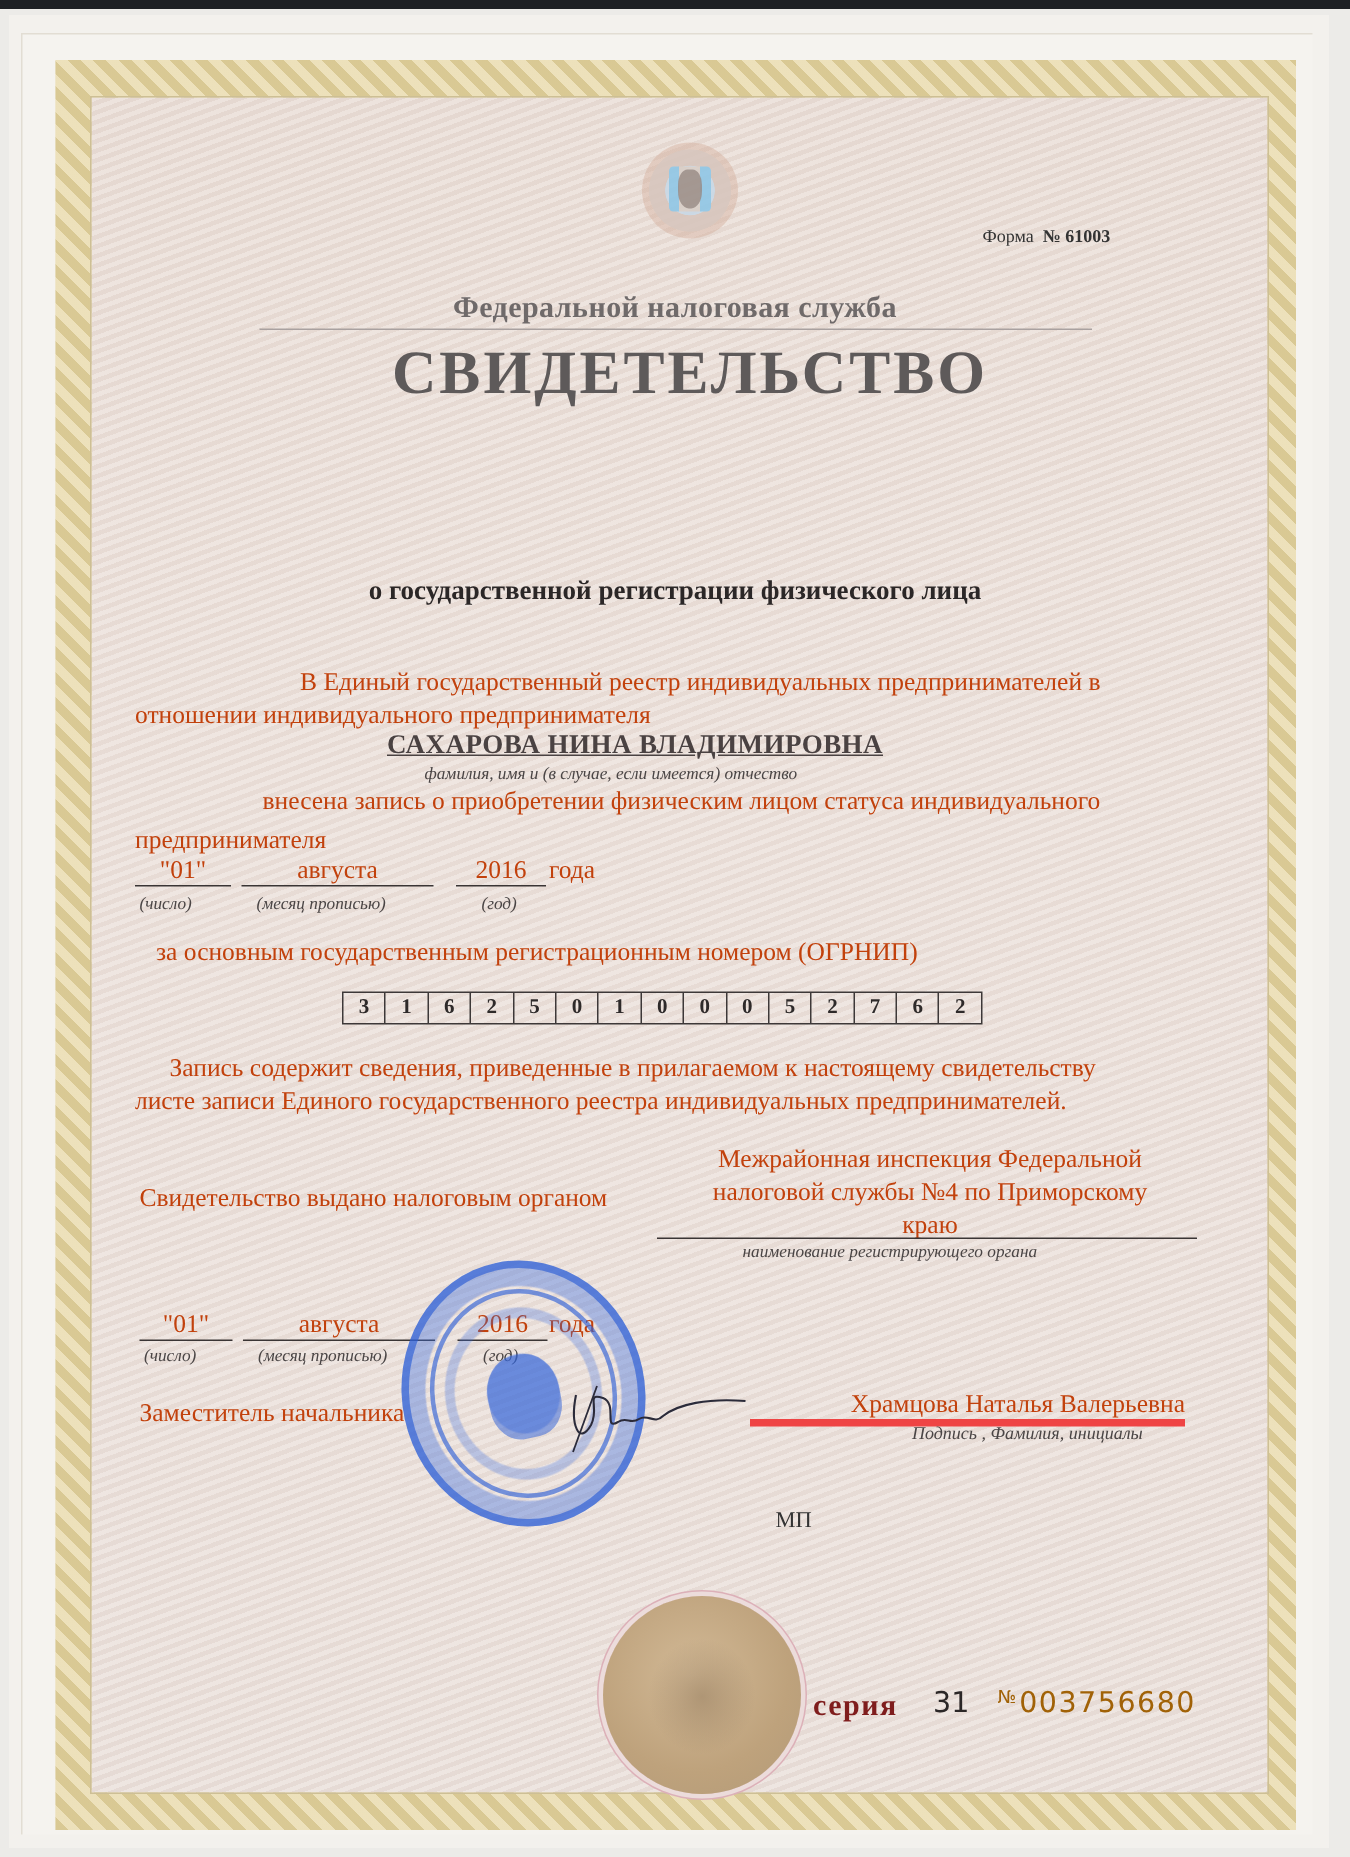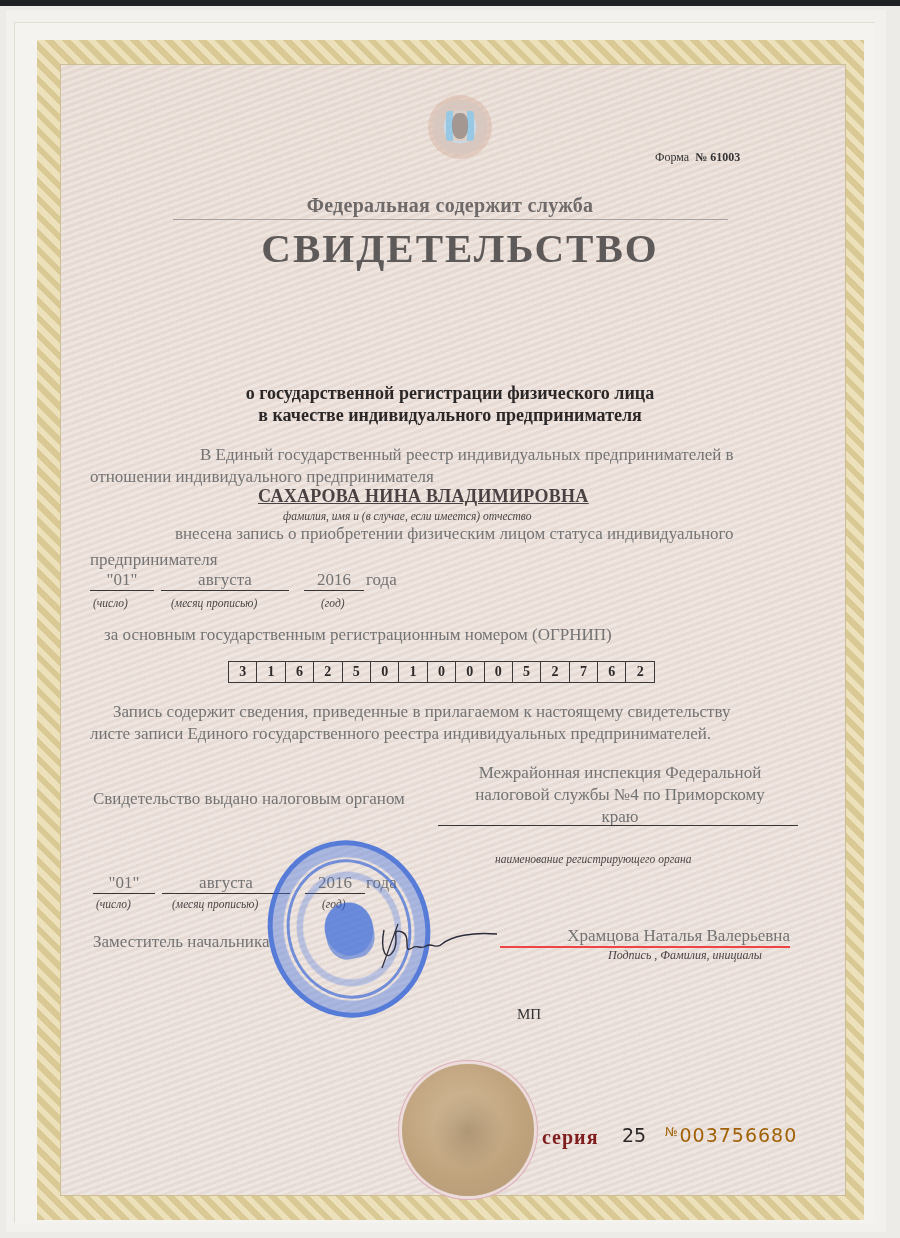--- a/index.html
+++ b/index.html
@@ -20,21 +20,21 @@
   .emblem-top{left:428px;top:95px;width:64px;height:64px;border-radius:50%;
     background:radial-gradient(circle,#c9d8e6 0 36%,#d7c6bd 37% 60%,rgba(210,170,150,0.45) 61% 100%);opacity:.9;}
   .emblem-top .flag{position:absolute;left:18px;top:16px;width:28px;height:30px;background:linear-gradient(90deg,#8fc7e6 0 25%,#d8cfc8 25% 75%,#8fc7e6 75%);border-radius:3px;}
   .emblem-top .eagle{position:absolute;left:24px;top:18px;width:16px;height:26px;border-radius:40% 40% 45% 45%;background:#8f7f7a;opacity:.8;}
   .forma{left:655px;top:150px;font-size:12px;color:#333;}
   .forma b{font-weight:bold;}
   .fns{left:200px;top:194px;width:500px;text-align:center;font-size:20px;font-weight:bold;color:#6f6a6a;letter-spacing:.3px;}
   .fns-line{left:173px;top:219px;width:555px;height:1px;background:#a9a1a0;}
   .title{left:180px;top:224px;width:560px;text-align:center;font-size:41px;font-weight:bold;color:#5e5a5a;letter-spacing:2px;}
   .subtitle{left:120px;top:382px;width:660px;text-align:center;font-size:18px;font-weight:bold;line-height:22px;color:#2b2727;}
-  .t17{font-size:17px;color:#737373;}
+  .t17{font-size:17px;color:#c2410c;}
   .it{font-style:italic;font-size:11.5px;color:#4a4545;}
   .uline{border-bottom:1px solid #3a3535;}
   .name{left:258px;top:486px;font-size:18px;font-weight:bold;color:#4a4242;text-decoration:underline;letter-spacing:.3px;}
   .ogrnip{left:228px;top:661px;display:flex;border:1px solid #3d3838;}
   .ogrnip .cell{width:27.4px;height:20px;border-right:1px solid #3d3838;text-align:center;font-size:14px;font-weight:bold;line-height:20px;color:#2e2a2a;}
   .ogrnip .cell:last-child{border-right:none;}
   .stamp{left:268px;top:840px;width:162px;height:178px;border-radius:50%;
     border:5px solid rgba(45,95,215,0.85);box-sizing:border-box;
     background:radial-gradient(ellipse at center, rgba(60,110,225,0.55) 0 22%, rgba(255,255,255,0) 23% 42%, rgba(60,110,225,0.35) 43% 48%, rgba(255,255,255,0) 49% 60%, rgba(60,110,225,0.45) 61% 100%);
     transform:rotate(-12deg);opacity:.85;}
@@ -63,27 +63,26 @@
 <div class="abs emblem-top">
   <div class="flag"></div>
   <div class="eagle"></div>
 </div>
 
 <div class="abs forma">
   <span>Форма</span>&nbsp;
   <b>№ 61003</b>
 </div>
 
-<div class="abs fns">Федеральная содержит служба</div>
+<div class="abs fns">Федеральной налоговая служба</div>
 <div class="abs fns-line"></div>
 <div class="abs title">СВИДЕТЕЛЬСТВО</div>
 
 <div class="abs subtitle">
   <div>о государственной регистрации физического лица</div>
-  <div>в качестве индивидуального предпринимателя</div>
 </div>
 
 <div class="abs t17" style="left:200px;top:445px;">В Единый государственный реестр индивидуальных предпринимателей в</div>
 <div class="abs t17" style="left:90px;top:467px;">отношении индивидуального предпринимателя</div>
 
 <div class="abs name">САХАРОВА НИНА ВЛАДИМИРОВНА</div>
 <div class="abs it" style="left:283px;top:510px;">фамилия, имя и (в случае, если имеется) отчество</div>
 
 <div class="abs t17" style="left:175px;top:524px;">внесена запись о приобретении физическим лицом статуса индивидуального</div>
 <div class="abs t17" style="left:90px;top:550px;">предпринимателя</div>
@@ -119,47 +118,47 @@
 <div class="abs t17" style="left:113px;top:702px;">Запись содержит сведения, приведенные в прилагаемом к настоящему свидетельству</div>
 <div class="abs t17" style="left:90px;top:724px;">листе записи Единого государственного реестра индивидуальных предпринимателей.</div>
 
 <div class="abs t17" style="left:93px;top:789px;">Свидетельство выдано налоговым органом</div>
 <div class="abs t17" style="left:440px;top:762px;width:360px;text-align:center;line-height:22px;">
   <div>Межрайонная инспекция Федеральной</div>
   <div>налоговой службы №4 по Приморскому</div>
   <div>краю</div>
 </div>
 <div class="abs" style="left:438px;top:825px;width:360px;height:1px;background:#3a3535;"></div>
-<div class="abs it" style="left:495px;top:853px;text-align:right;">наименование регистрирующего органа</div>
+<div class="abs it" style="left:495px;top:829px;text-align:right;">наименование регистрирующего органа</div>
 
 <div class="abs t17 uline" style="left:93px;top:873px;width:62px;text-align:center;">"01"</div>
 <div class="abs t17 uline" style="left:162px;top:873px;width:128px;text-align:center;">августа</div>
 <div class="abs t17 uline" style="left:305px;top:873px;width:60px;text-align:center;">2016</div>
 <div class="abs t17" style="left:366px;top:873px;">года</div>
 <div class="abs it" style="left:96px;top:898px;">(число)</div>
 <div class="abs it" style="left:172px;top:898px;">(месяц прописью)</div>
 <div class="abs it" style="left:322px;top:898px;">(год)</div>
 
 <div class="abs t17" style="left:93px;top:932px;">Заместитель начальника</div>
-<div class="abs t17" style="left:500px;top:926px;width:290px;text-align:right;border-bottom:2px solid #ef4444;">Храмцова Наталья Валерьевна</div>
+<div class="abs t17" style="left:500px;top:926px;width:290px;text-align:right;border-bottom:5px solid #ef4444;">Храмцова Наталья Валерьевна</div>
 <div class="abs it" style="left:608px;top:948px;font-size:12px;">Подпись , Фамилия, инициалы</div>
 
 <div class="abs stamp">
   <div class="stamp-ring"></div>
   <div class="stamp-eagle"></div>
 </div>
 
 <svg class="abs signature" viewBox="0 0 130 50">
   <path d="M12 10 C8 30,14 44,22 30 C28 18,18 8,30 12 C40 16,30 34,40 28 C46 24,48 30,54 26 C60 22,64 30,70 24 C80 16,100 12,125 14" fill="none" stroke="#2b2b3a" stroke-width="1.4"></path>
   <path d="M26 4 L10 48" fill="none" stroke="#2b2b3a" stroke-width="1.2"></path>
 </svg>
 
 <div class="abs mp">МП</div>
 
 <div class="abs seal-gold">
   <div class="eagle2"></div>
 </div>
 
 <div class="abs seria">серия</div>
-<div class="abs seria-num">25</div>
+<div class="abs seria-num">31</div>
 <div class="abs serial">
   <small>№</small><span>003756680</span>
 </div>
 
 </body></html>

